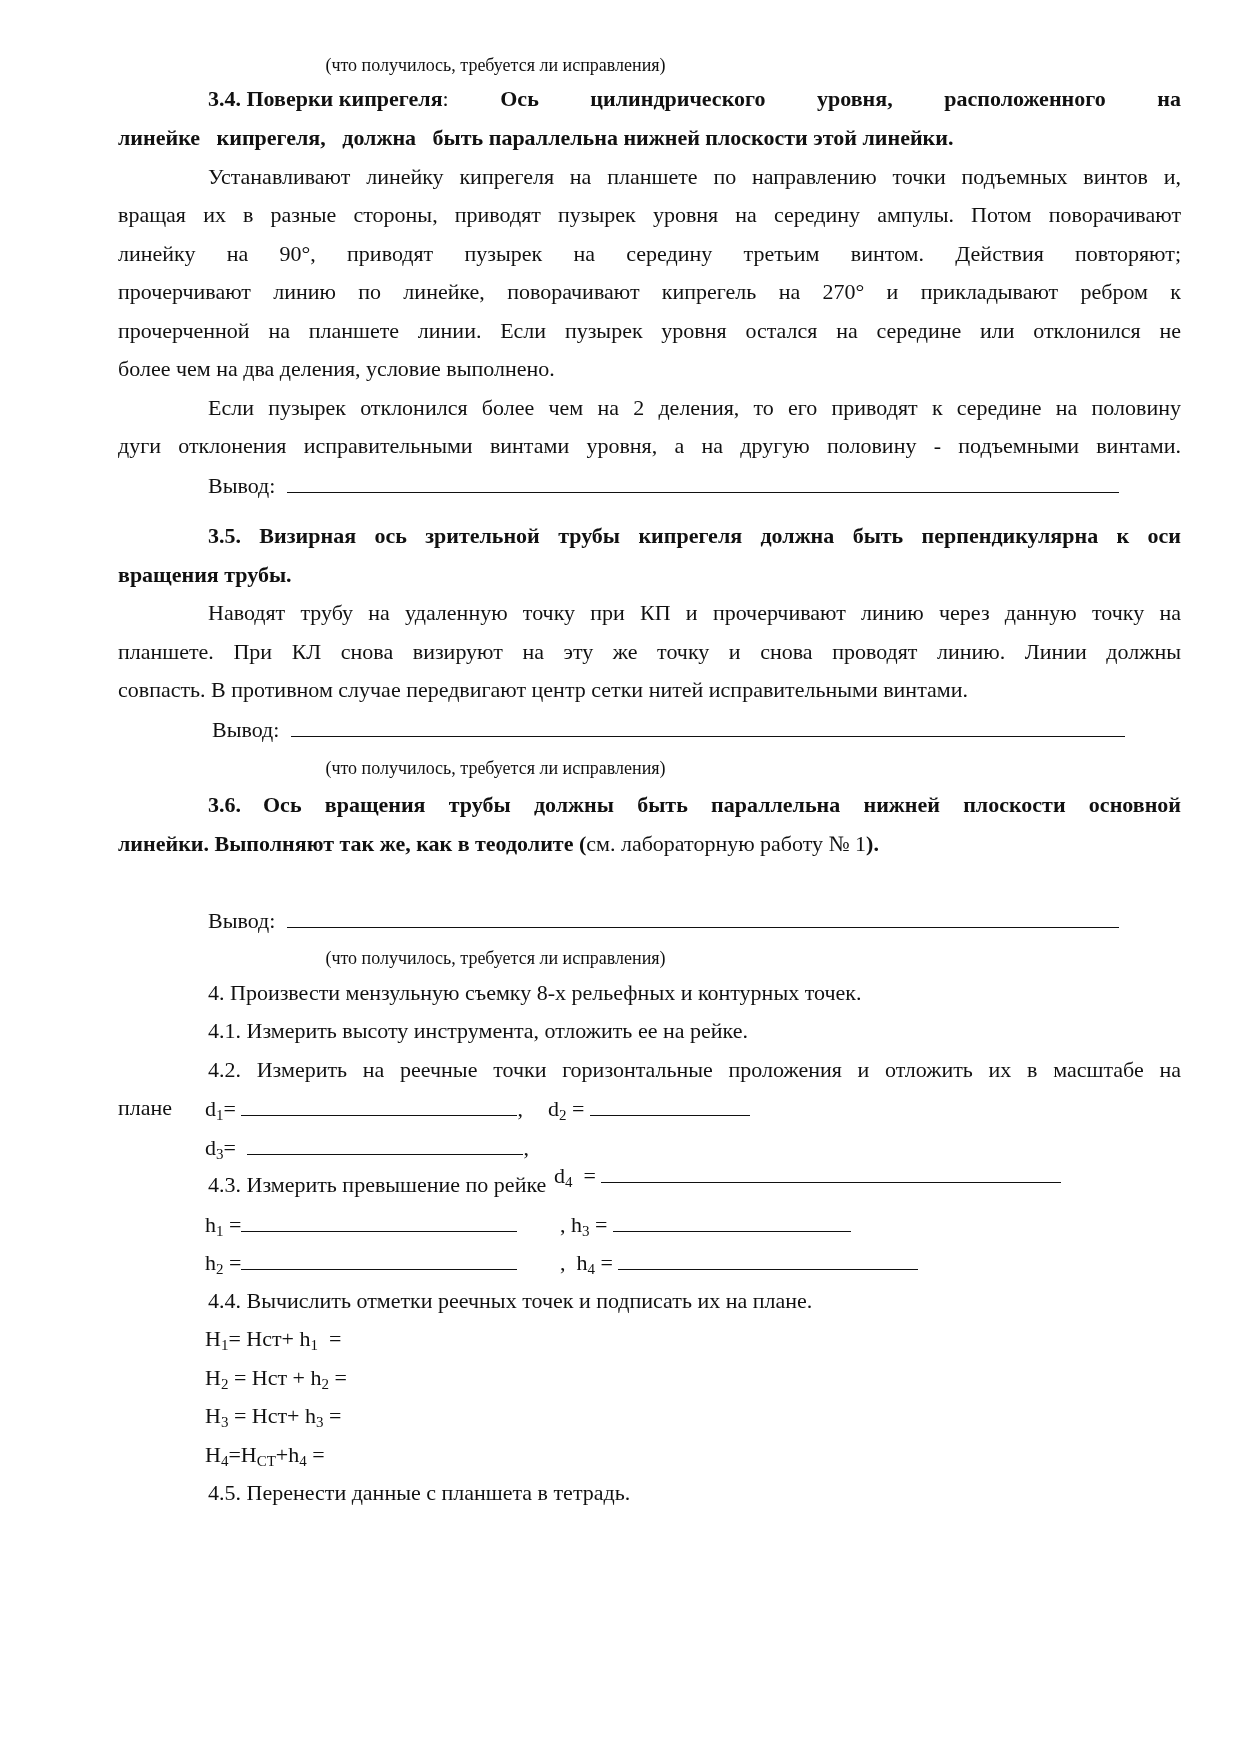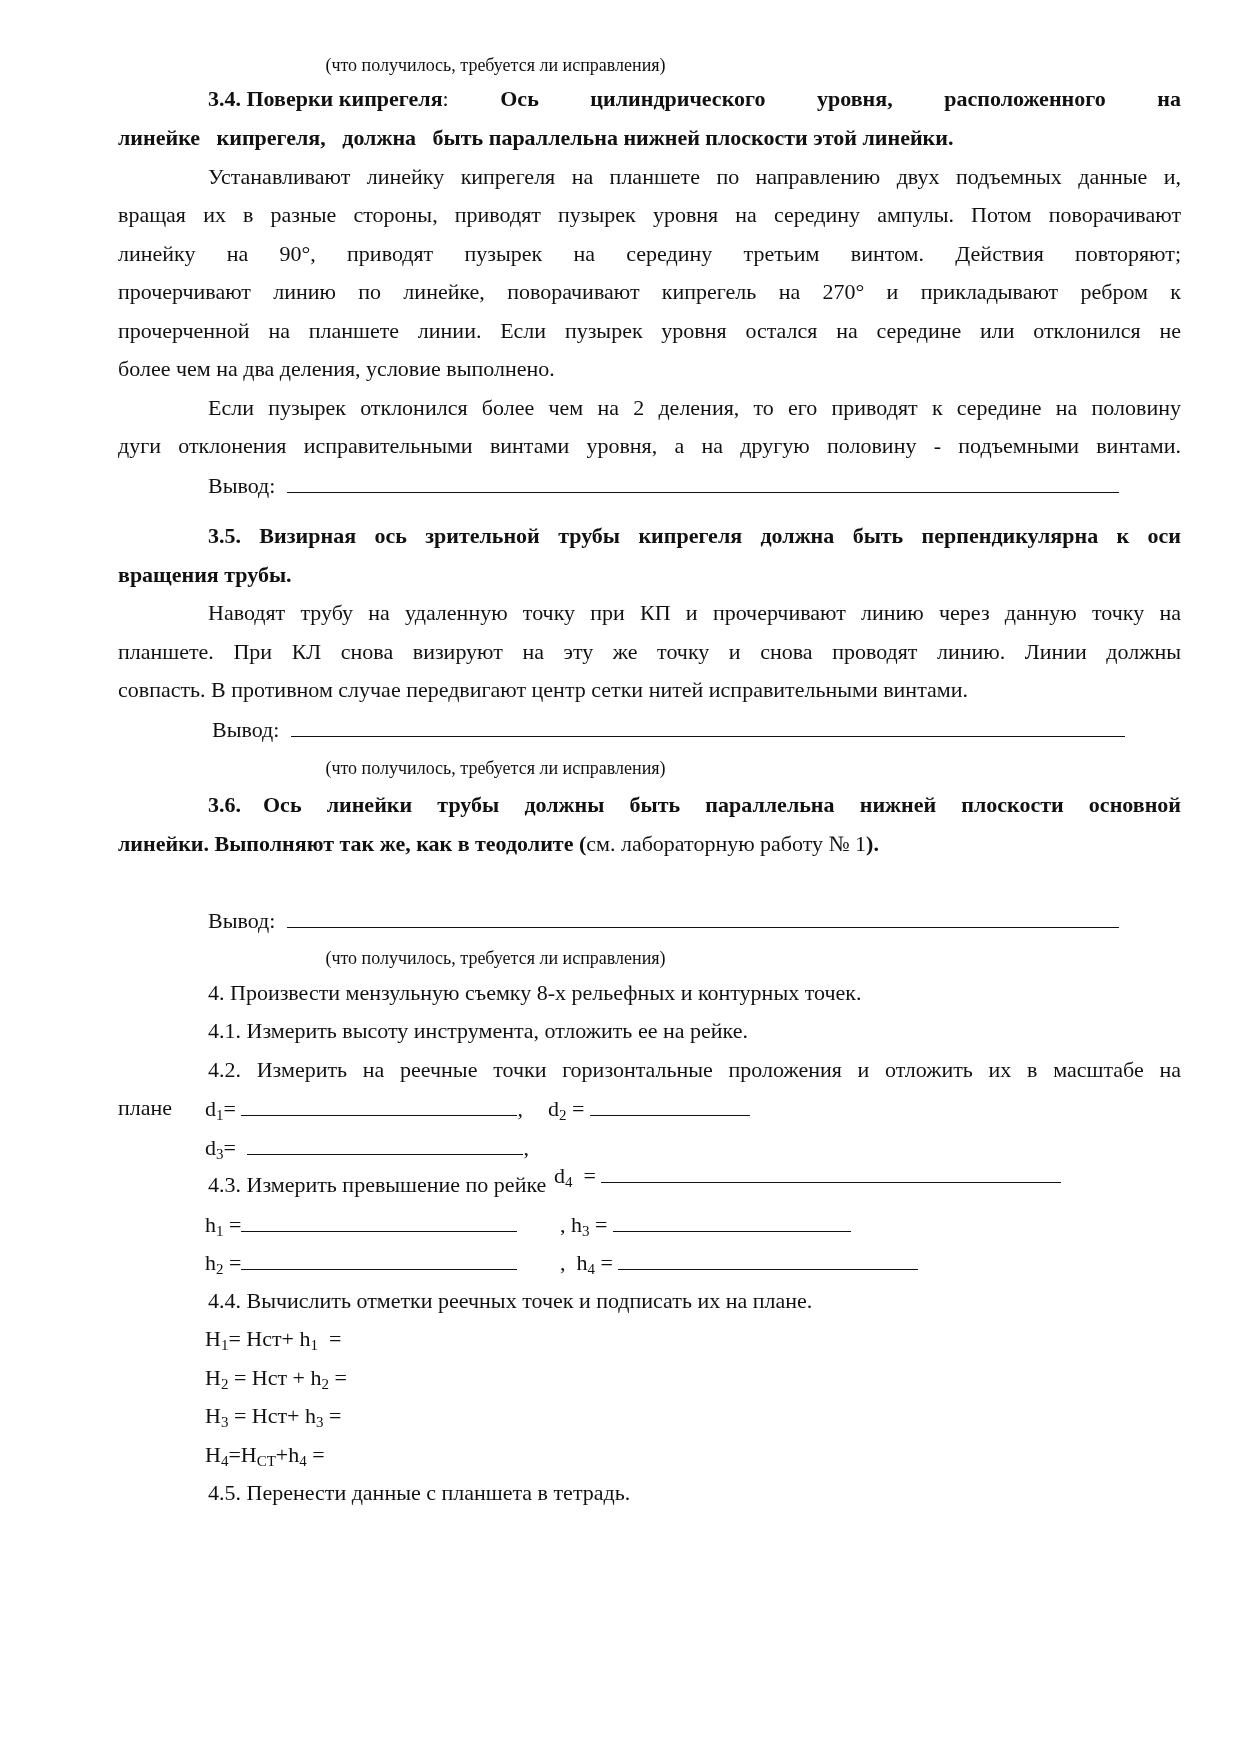--- a/index.html
+++ b/index.html
@@ -30,21 +30,21 @@
     <span>Ось</span>
     <span>цилиндрического</span>
     <span>уровня,</span>
     <span>расположенного</span>
     <span>на</span>
   </div>
   <div class="ln b" style="top:125px; left:118px;">
     <span>линейке</span>&nbsp;&nbsp;&nbsp;<span>кипрегеля,</span>&nbsp;&nbsp;&nbsp;<span>должна</span>&nbsp;&nbsp;&nbsp;<span>быть параллельна нижней плоскости этой линейки.</span>
   </div>
 
-  <div class="ln just" style="top:164px; left:208px; width:973px;">Устанавливают линейку кипрегеля на планшете по направлению двух подъемных данные и,</div>
+  <div class="ln just" style="top:164px; left:208px; width:973px;">Устанавливают линейку кипрегеля на планшете по направлению точки подъемных винтов и,</div>
   <div class="ln just full" style="top:202px;">вращая их в разные стороны, приводят пузырек уровня на середину ампулы. Потом поворачивают</div>
   <div class="ln just full" style="top:241px;">линейку на 90°, приводят пузырек на середину третьим винтом. Действия повторяют;</div>
   <div class="ln just full" style="top:279px;">прочерчивают линию по линейке, поворачивают кипрегель на 270° и прикладывают ребром к</div>
   <div class="ln just full" style="top:318px;">прочерченной на планшете линии. Если пузырек уровня остался на середине или отклонился не</div>
   <div class="ln" style="top:356px; left:118px;">более чем на два деления, условие выполнено.</div>
 
   <div class="ln just" style="top:395px; left:208px; width:973px;">Если пузырек отклонился более чем на 2 деления, то его приводят к середине на половину</div>
   <div class="ln just full" style="top:433px;">дуги отклонения исправительными винтами уровня, а на другую половину - подъемными винтами.</div>
 
   <div class="ln" style="top:472px; left:208px;">
@@ -60,21 +60,21 @@
   <div class="ln" style="top:677px; left:118px;">совпасть. В противном случае передвигают центр сетки нитей исправительными винтами.</div>
 
   <div class="ln" style="top:716px; left:212px;">
     <span>Вывод:</span>
     <span class="blank" style="width:834px; margin-left:6px;"></span>
   </div>
   <div class="ln caption" style="top:755px;">(что получилось, требуется ли исправления)</div>
 
   <div class="ln b" style="top:792px; left:208px; width:973px; display:flex;">
     <span>3.6.</span>
-    <span style="flex:1; margin-left:22px; text-align:justify; text-align-last:justify;">Ось линейки трубы должны быть параллельна нижней плоскости основной</span>
+    <span style="flex:1; margin-left:22px; text-align:justify; text-align-last:justify;">Ось вращения трубы должны быть параллельна нижней плоскости основной</span>
   </div>
   <div class="ln" style="top:831px; left:118px;">
     <span class="b">линейки. Выполняют так же, как в теодолите (</span><span>см. лабораторную работу № 1</span><span class="b">).</span>
   </div>
 
   <div class="ln" style="top:907px; left:208px;">
     <span>Вывод:</span>
     <span class="blank" style="width:832px; margin-left:6px;"></span>
   </div>
   <div class="ln caption" style="top:945px;">(что получилось, требуется ли исправления)</div>

